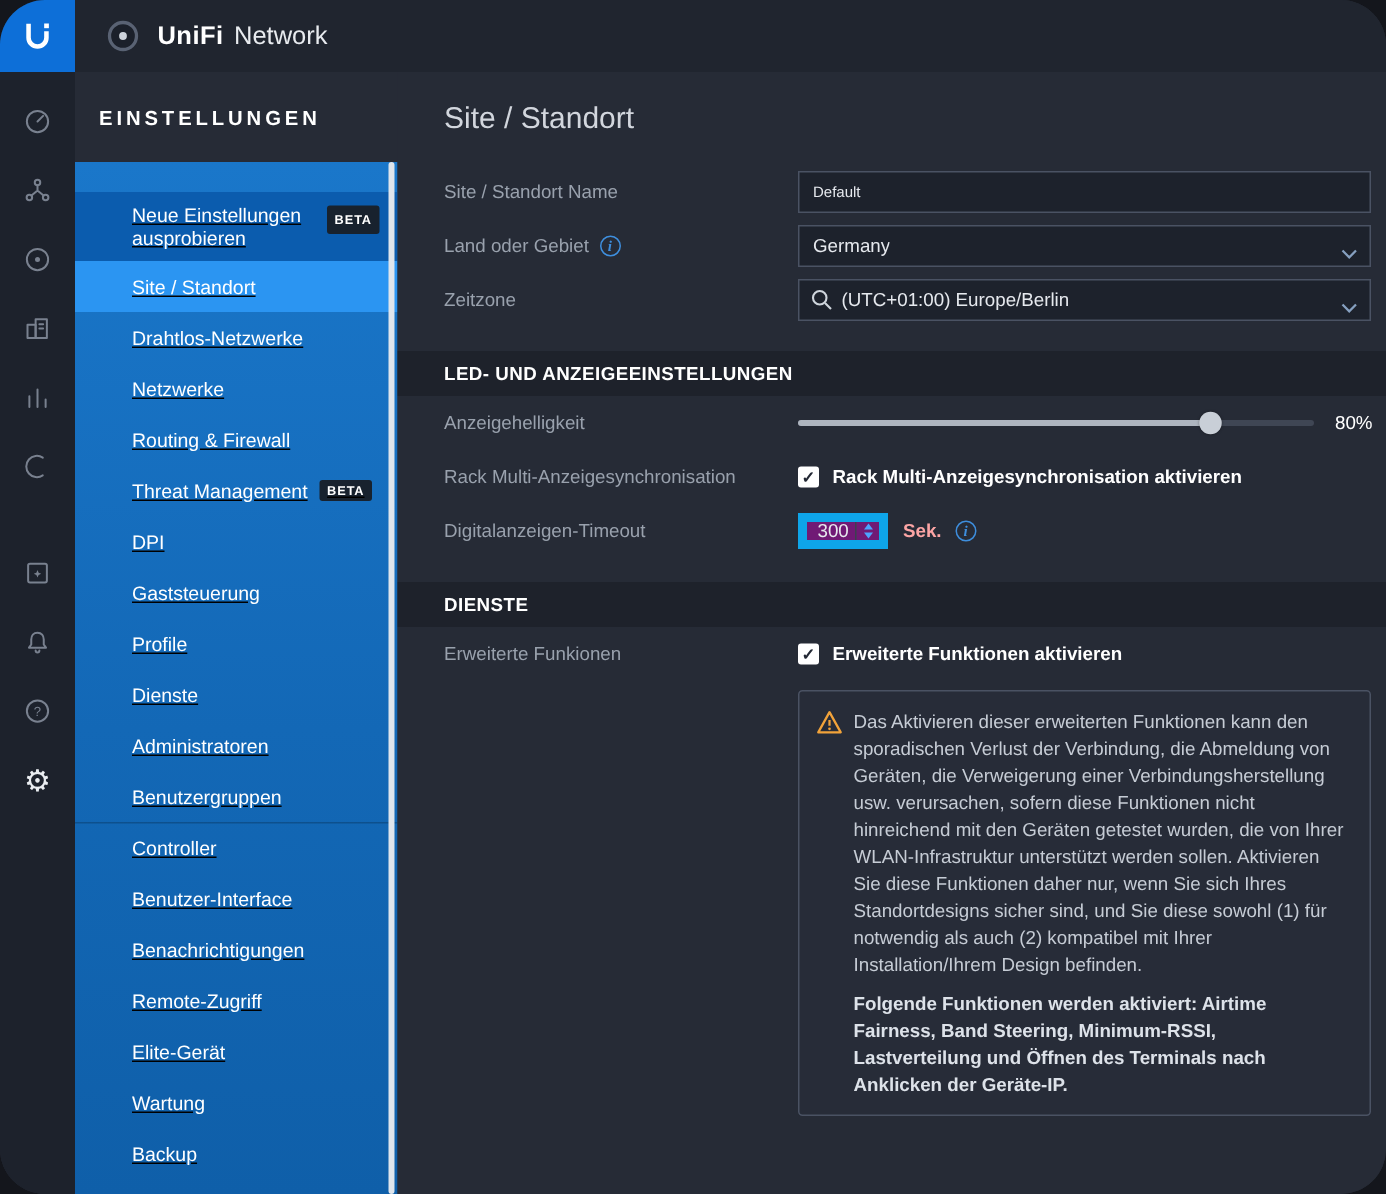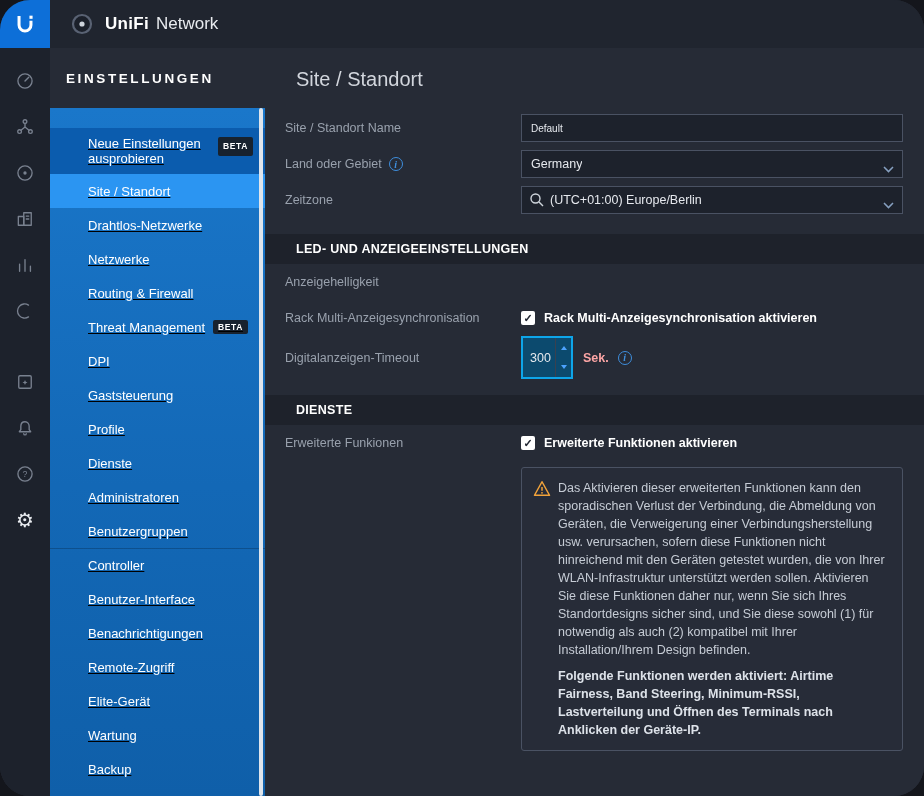--- a/index.html
+++ b/index.html
@@ -31,21 +31,21 @@
   .menu-item.beta-item { height:46px; background:#0b5cae; padding-right:58px; line-height:15px; }
   .beta-badge { position:absolute; right:12px; top:9px; background:#18222e; color:#ffffff; font-size:8.5px; font-weight:700; letter-spacing:0.6px; padding:2px 5px; border-radius:2px; }
   .inline-badge { position:static; margin-left:8px; flex-shrink:0; }
   .group-divider { border-top:1px solid rgba(6,39,71,0.35); }
   .menu-scrollbar { position:absolute; top:0; right:2px; width:4px; bottom:0; background:#dfe5ec; border-radius:2px; cursor:pointer; }
 
   
   .content { position:absolute; left:265px; top:48px; right:0; bottom:0; background:#262b36; overflow:hidden; }
   .page-header { height:62px; display:flex; align-items:center; padding-left:31px; color:#d2d6dd; font-size:20px; font-weight:400; }
   .section-band { height:30px; margin-top:16px; background:#1e222b; display:flex; align-items:center; padding-left:31px; color:#ffffff; font-size:12.5px; font-weight:700; letter-spacing:0.3px; }
-  .form-row { display:flex; align-items:center; min-height:36px; padding-left:20px; }
+  .form-row { display:flex; align-items:center; min-height:36px; padding-left:31px; }
   .row-label { width:236px; flex-shrink:0; color:#99a1ad; font-size:12.5px; display:flex; align-items:center; gap:7px; padding-right:12px; }
 
   .text-input { width:382px; height:28px; background:#1d222c; border:1px solid #4a5263; color:#e6e9ee; font-size:10px; padding:0 9px; font-family:inherit; outline:none; }
   .select { position:relative; width:382px; height:28px; background:#1d222c; border:1px solid #4a5263; display:flex; align-items:center; padding:0 26px 0 9px; color:#e6e9ee; font-size:12.5px; cursor:pointer; }
   .select.with-search { padding-left:28px; }
   .select .search-ic { position:absolute; left:7px; top:5px; }
   .select .chevron { position:absolute; right:8px; top:11px; }
   .select-value { white-space:nowrap; overflow:hidden; }
 
   .info-icon { width:14px; height:14px; flex-shrink:0; border-radius:50%; border:1px solid #3e8edd; color:#3e8edd; display:inline-flex; align-items:center; justify-content:center; font-family:"Liberation Serif", serif; font-style:italic; font-weight:700; font-size:10px; cursor:pointer; }
@@ -57,21 +57,21 @@
   .checkbox-label { color:#ffffff; font-size:12.5px; font-weight:700; }
 
   .slider-wrap { display:flex; align-items:center; }
   .slider { position:relative; width:344px; height:16px; cursor:pointer; }
   .slider-track { position:absolute; left:0; right:0; top:6px; height:4px; background:#3f4654; border-radius:2px; }
   .slider-fill { position:absolute; left:0; top:6px; height:4px; background:#aeb5bf; border-radius:2px; }
   .slider-handle { position:absolute; top:8px; width:15px; height:15px; background:#c9cfd7; border-radius:50%; transform:translate(-50%,-50%); box-shadow:0 0 2px rgba(0,0,0,0.4); cursor:grab; }
   .slider-value { margin-left:14px; color:#ffffff; font-size:12.5px; }
 
   .timeout-control { display:flex; align-items:center; }
-  .number-input { display:inline-flex; height:43px; border:2px solid #0ea5e9; background:#0c4a6e; }
+  .number-input { display:inline-flex; height:24px; border:6px solid #0ea5e9; background:#701a75; }
   .number-value { width:32px; display:flex; align-items:center; padding-left:7px; color:#e6e9ee; font-size:12.5px; }
   .stepper { width:16px; display:flex; flex-direction:column; border-left:1px solid #3a4150; cursor:pointer; }
   .stepper span { flex:1; display:flex; align-items:center; justify-content:center; }
   .tri-up { width:0; height:0; border-left:3.5px solid transparent; border-right:3.5px solid transparent; border-bottom:4.5px solid #4da3ff; }
   .tri-down { width:0; height:0; border-left:3.5px solid transparent; border-right:3.5px solid transparent; border-top:4.5px solid #4da3ff; }
   .unit { margin-left:10px; margin-right:9px; color:#fca5a5; font-size:12.5px; font-weight:600; }
 
   .warning-row { margin-top:6px; align-items:flex-start; }
   .warning-box { position:relative; width:382px; border:1px solid #4a5263; border-radius:3px; background:#272c38; padding:11px 14px 11px 36px; color:#c6ccd5; font-size:12.5px; line-height:18px; }
   .warn-icon { position:absolute; left:11px; top:12px; }
@@ -275,20 +275,28 @@
         </span>
       </div>
     </div>
 
     <div class="section-band">LED- UND ANZEIGEEINSTELLUNGEN</div>
 
 
     <div class="form-row">
       <div class="row-label">
         <span>Anzeigehelligkeit</span>
+      </div>
+      <div class="slider-wrap">
+        <div class="slider">
+          <div class="slider-track"></div>
+          <div class="slider-fill" style="width: 80%;"></div>
+          <div class="slider-handle" style="left: 80%;"></div>
+        </div>
+        <span class="slider-value">80%</span>
       </div>
     </div>
 
     <div class="form-row">
       <div class="row-label">
         <span>Rack Multi-Anzeigesynchronisation</span>
       </div>
       <div class="checkbox-row">
         <span class="checkbox checked"></span>
         <span class="checkbox-label">Rack Multi-Anzeigesynchronisation aktivieren</span>

